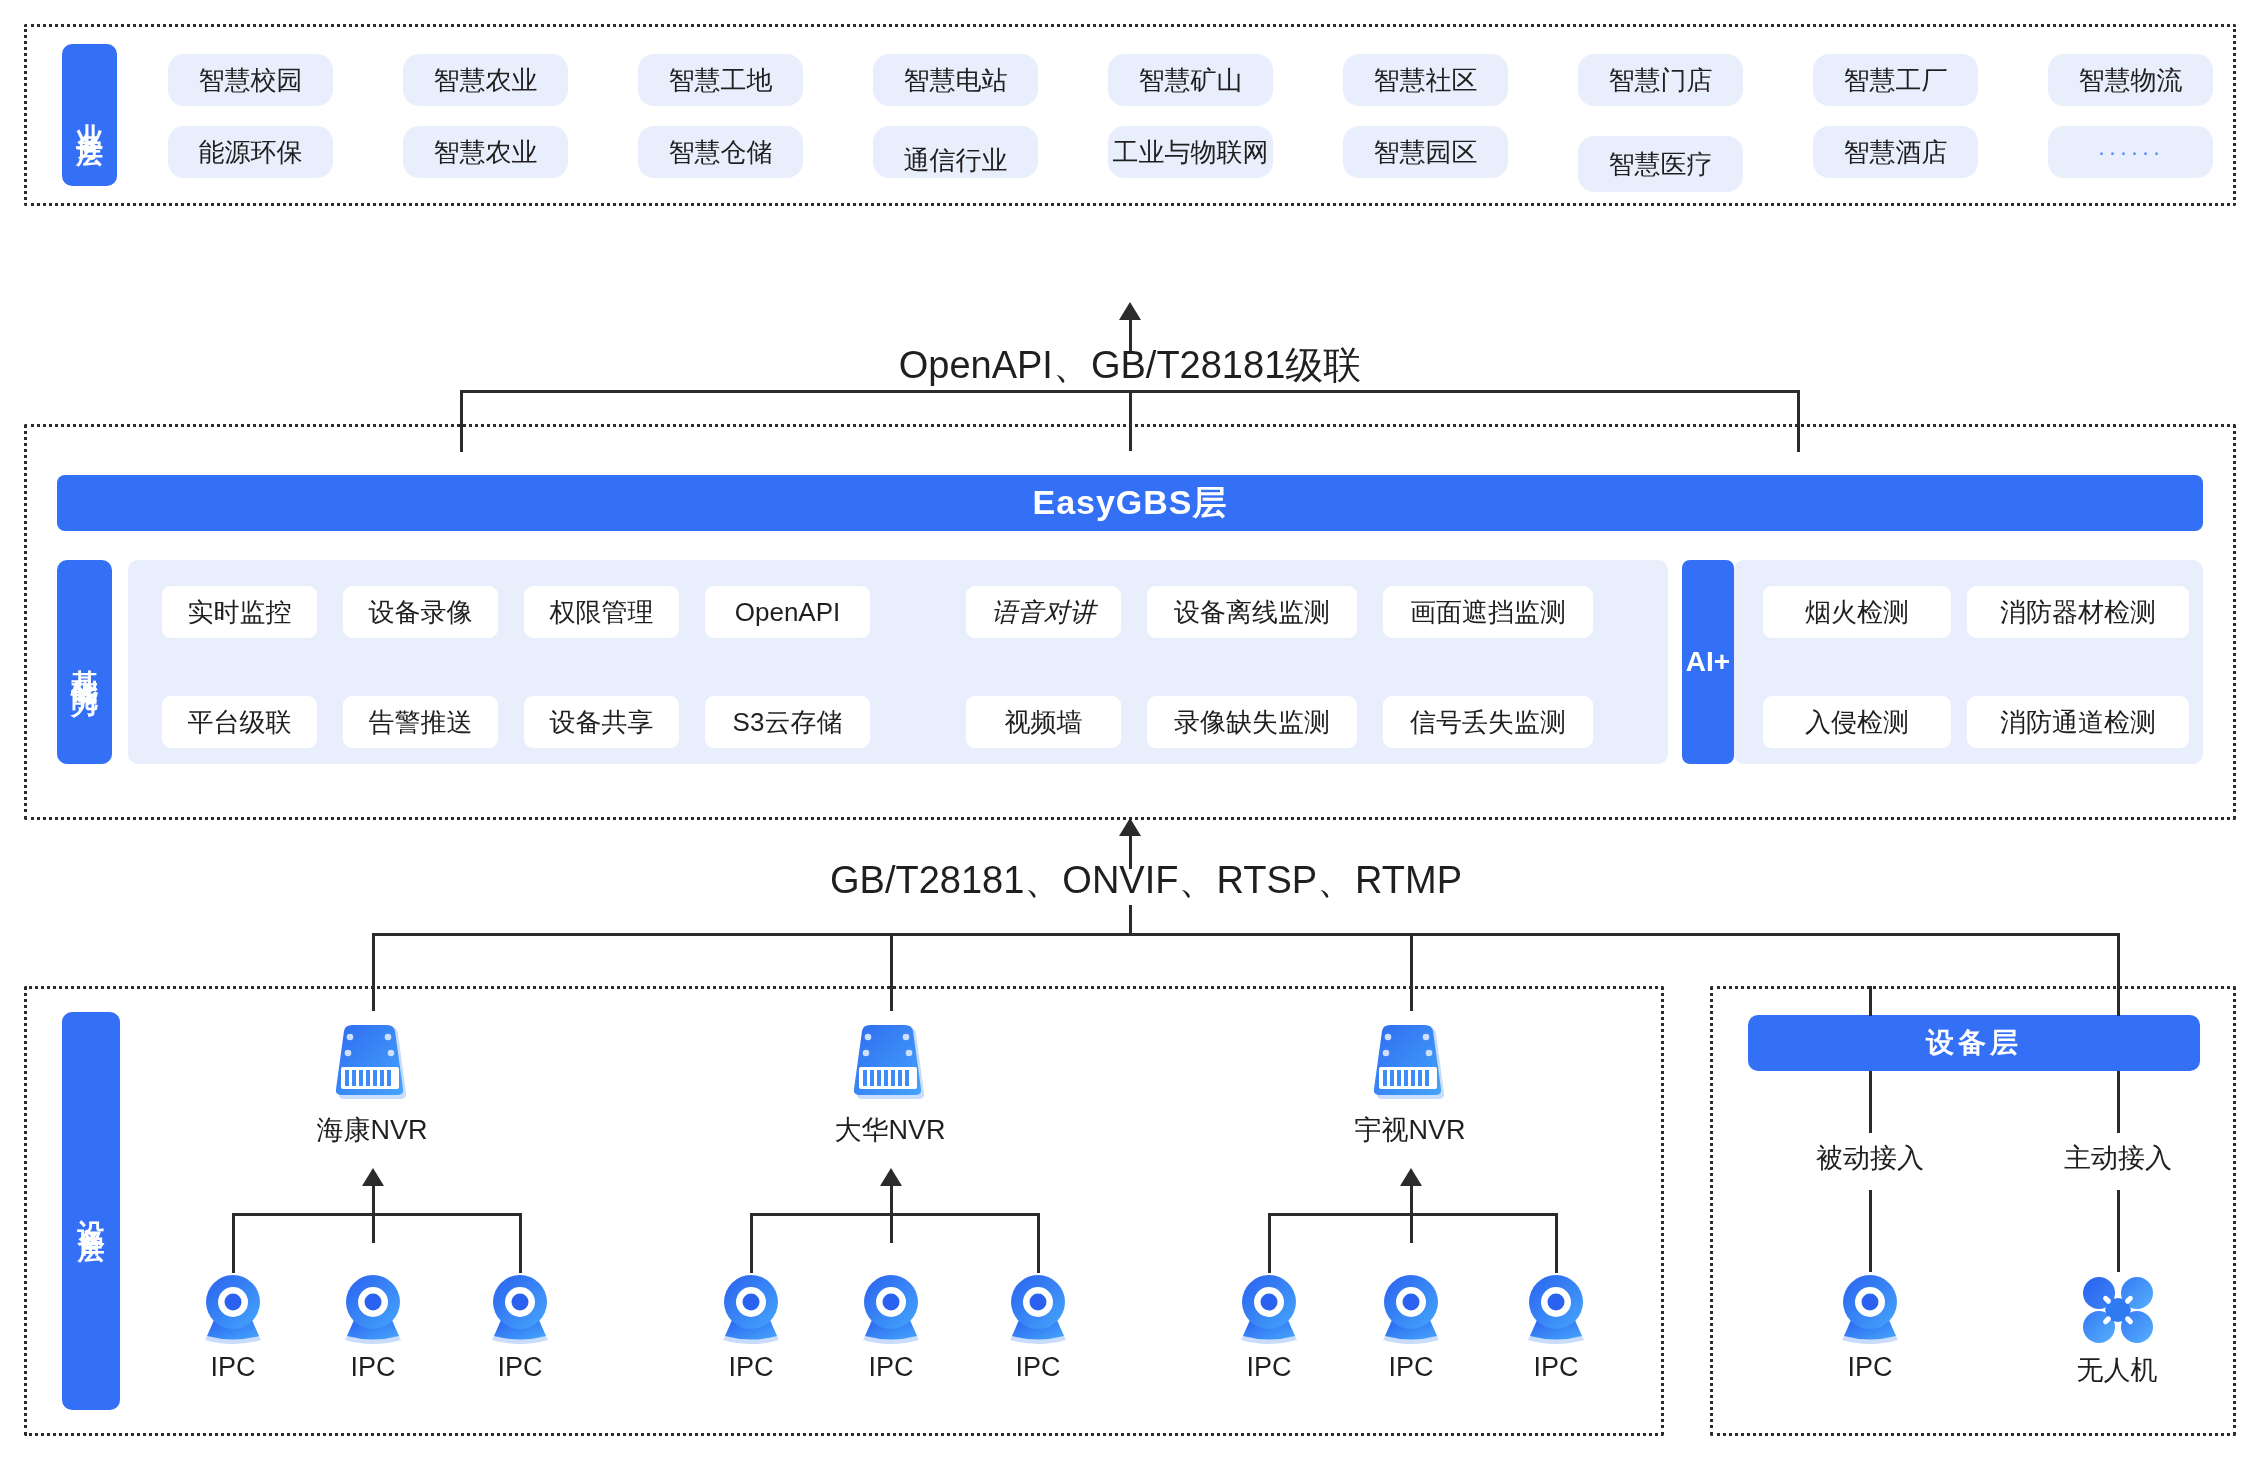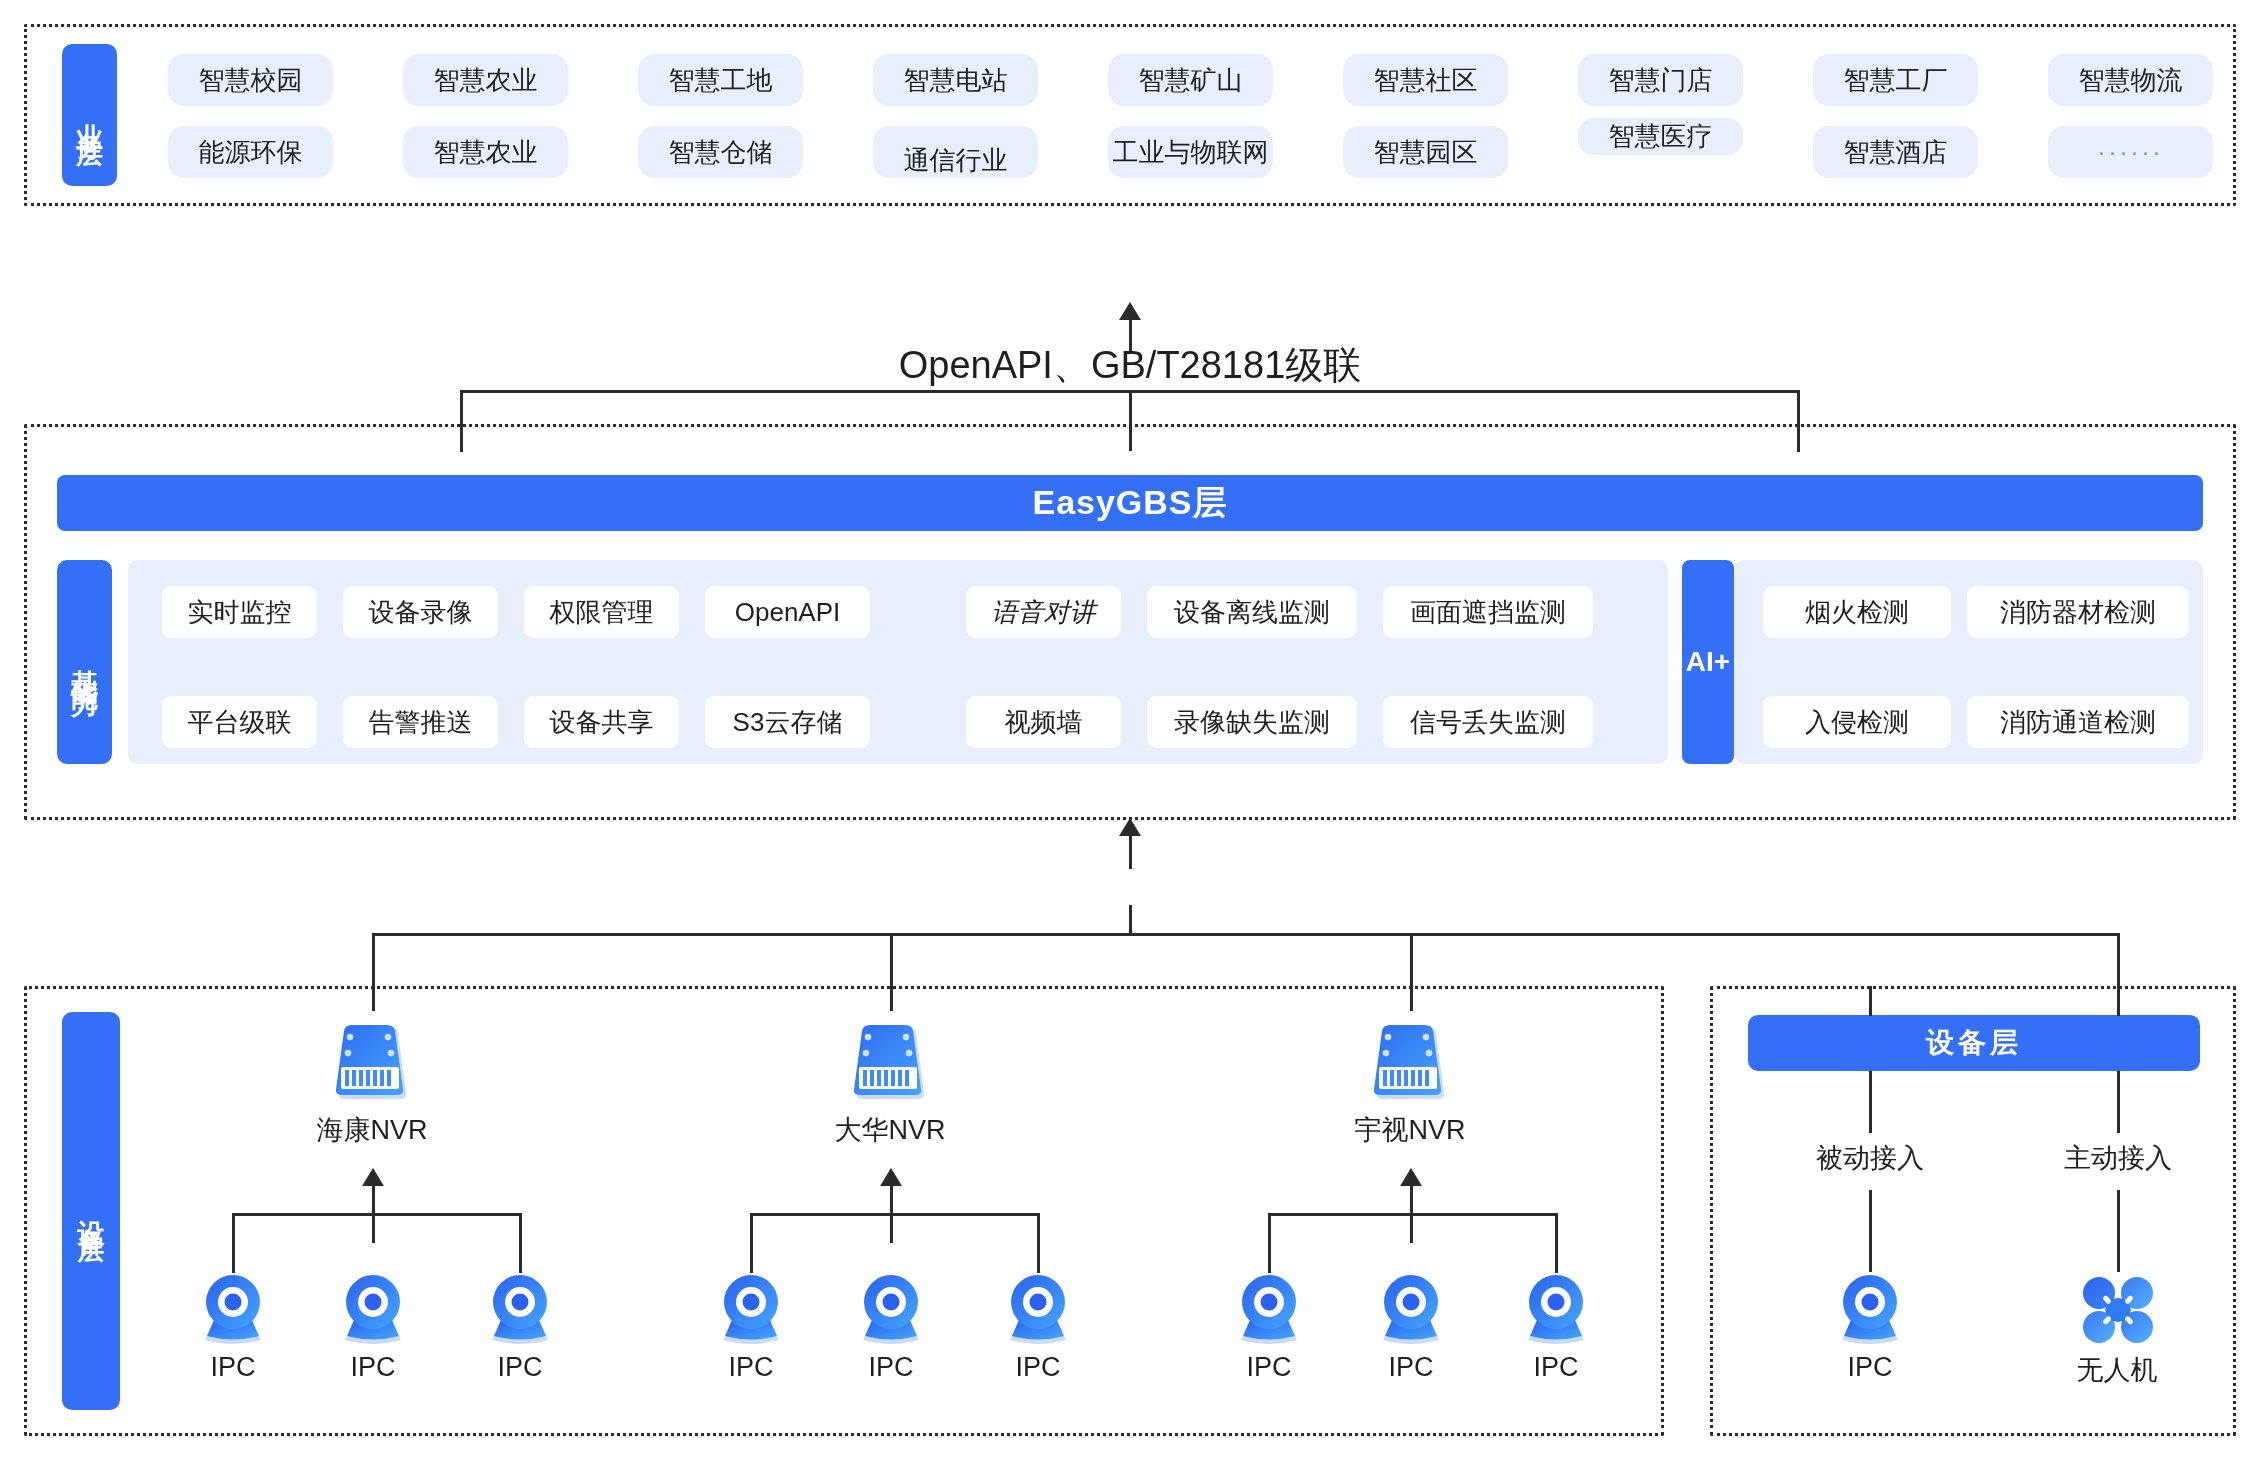--- a/index.html
+++ b/index.html
@@ -165,21 +165,21 @@
     </div>
   <div class="pill" style="left:873px;top:126px;width:165px;height:52px;align-items:flex-end;">
       <span>通信行业</span>
     </div>
   <div class="pill" style="left:1108px;top:126px;width:165px;height:52px;">
       <span>工业与物联网</span>
     </div>
   <div class="pill" style="left:1343px;top:126px;width:165px;height:52px;">
       <span>智慧园区</span>
     </div>
-  <div class="pill" style="left:1578px;top:118px;width:165px;height:37px;">
+  <div class="pill" style="left:1578px;top:136px;width:165px;height:56px;">
       <span>智慧医疗</span>
     </div>
   <div class="pill" style="left:1813px;top:126px;width:165px;height:52px;">
       <span>智慧酒店</span>
     </div>
   <div class="pill dots" style="left:2048px;top:126px;width:165px;height:52px;">
       <span>······</span>
     </div>
 
   <div class="arrow-up" style="left:1119px;top:302px;"></div>
@@ -261,20 +261,23 @@
     </div>
   <div class="chip" style="left:1763px;top:696px;width:188px;height:52px;">
       <span>入侵检测</span>
     </div>
   <div class="chip" style="left:1967px;top:696px;width:222px;height:52px;">
       <span>消防通道检测</span>
     </div>
 
   <div class="arrow-up" style="left:1119px;top:818px;"></div>
   <div class="ln lnv" style="left:1129px;top:834px;height:35px;"></div>
+  <div class="lbl mid" style="left:830px;top:855px;width:600px;">
+    <span>GB/T28181、ONVIF、RTSP、RTMP</span>
+  </div>
   <div class="ln lnv" style="left:1129px;top:905px;height:30px;"></div>
   <div class="ln lnh" style="left:372px;top:933px;width:1748px;"></div>
   <div class="ln lnv" style="left:372px;top:933px;height:78px;"></div>
   <div class="ln lnv" style="left:890px;top:933px;height:78px;"></div>
   <div class="ln lnv" style="left:1410px;top:933px;height:78px;"></div>
   <div class="ln lnv" style="left:2117px;top:933px;height:78px;"></div>
 
   <div class="dashed" style="left:24px;top:986px;width:1640px;height:450px;"></div>
 
   <div class="vbar" style="left:62px;top:1012px;width:58px;height:398px;letter-spacing:9px;">

